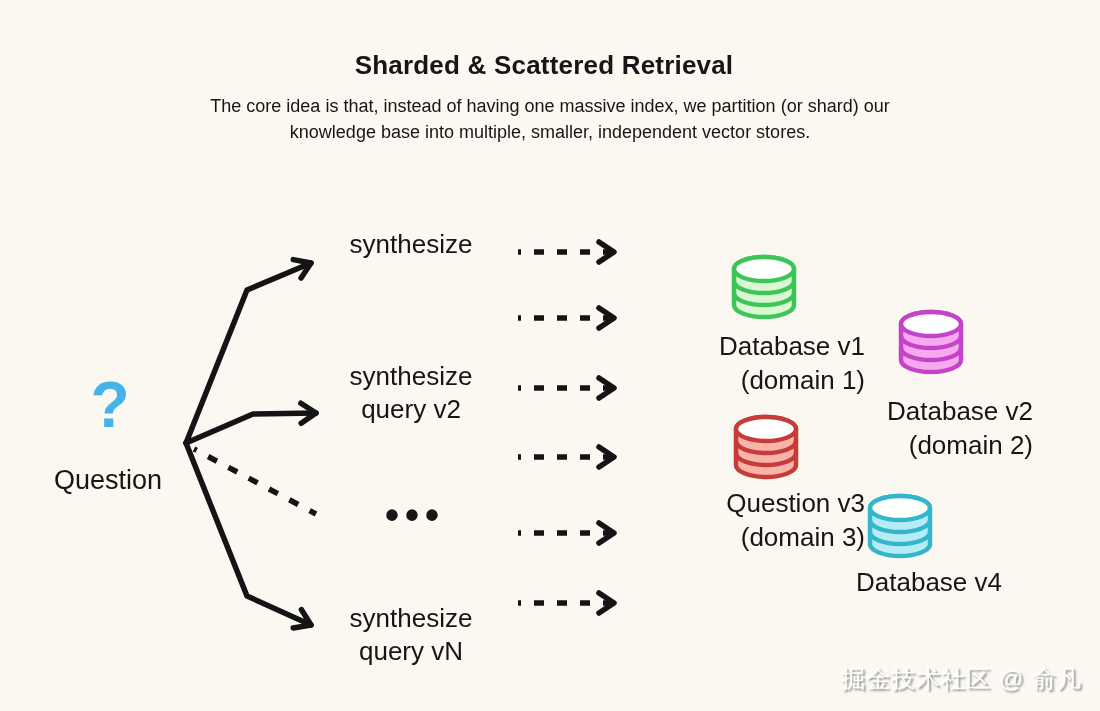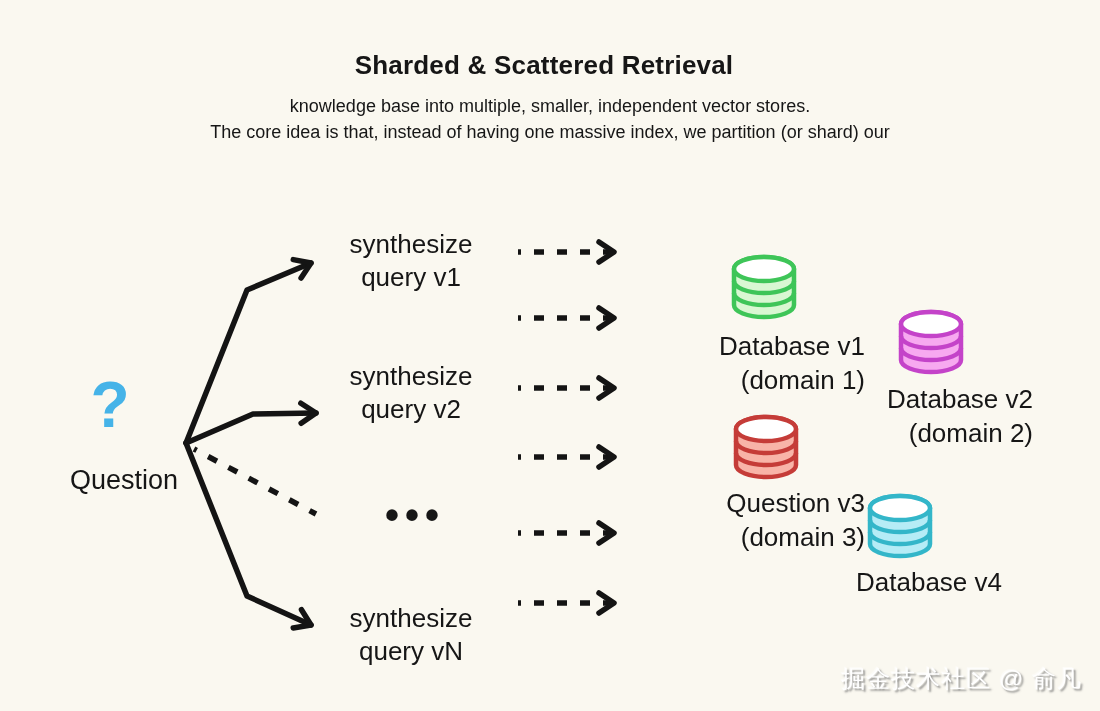--- a/index.html
+++ b/index.html
@@ -27,21 +27,21 @@
   }
   #qmark {
     left: 72px; top: 370px; width: 76px;
     text-align: center;
     font-size: 64px;
     font-weight: 800;
     line-height: 70px;
   }
   #question-label {
     left: 38px; top: 465px; width: 140px;
-    text-align: right;
+    text-align: center;
     font-size: 27px;
   }
   .query-node {
     left: 321px; width: 180px;
     text-align: center;
     font-size: 26px;
     line-height: 33px;
   }
   #query-v1 { top: 228px; }
   #query-v2 { top: 360px; }
@@ -54,21 +54,21 @@
     letter-spacing: 6px;
     line-height: 42px;
   }
   .db-label {
     width: 200px;
     text-align: right;
     font-size: 26px;
     line-height: 34px;
   }
   #db-label-1 { left: 665px; top: 329px; }
-  #db-label-2 { left: 833px; top: 382px; }
+  #db-label-2 { left: 833px; top: 394px; }
   #db-label-3 { left: 665px; top: 486px; }
   #db-label-4 { left: 802px; top: 565px; }
   #watermark {
     right: 18px; bottom: 16px;
     font-size: 24px;
     letter-spacing: 1px;
     text-shadow: 2px 2px 2px rgba(110,110,110,0.75), -1px -1px 1px rgba(255,255,255,0.6);
   }
   #arrow-layer { left: 0; top: 0; }
   .line {
@@ -83,30 +83,29 @@
   .cyl-top { fill: #FFFFFF; }
   .cyl-band { fill: none; }
 </style>
 </head>
 <body>
 
 <div id="canvas" style="background: rgb(250, 248, 240); color: rgb(22, 22, 22);">
 
   <div class="abs" id="title">Sharded &amp; Scattered Retrieval</div>
   <div class="abs" id="subtitle">
+    <div>The core idea is that, instead of having one massive index, we partition (or shard) our</div>
     <div>knowledge base into multiple, smaller, independent vector stores.</div>
-    <div>The core idea is that, instead of having one massive index, we partition (or shard) our</div>
   </div>
 
   <div class="abs" id="qmark" style="color: rgb(69, 179, 232);">?</div>
   <div class="abs" id="question-label">Question</div>
 
   <div class="abs query-node" id="query-v1">
     <div>synthesize</div>
-    <div>query v1</div>
   </div>
   <div class="abs query-node" id="query-v2">
     <div>synthesize</div>
     <div>query v2</div>
   </div>
   <div class="abs query-node" id="query-vn">
     <div>synthesize</div>
     <div>query vN</div>
   </div>
 

